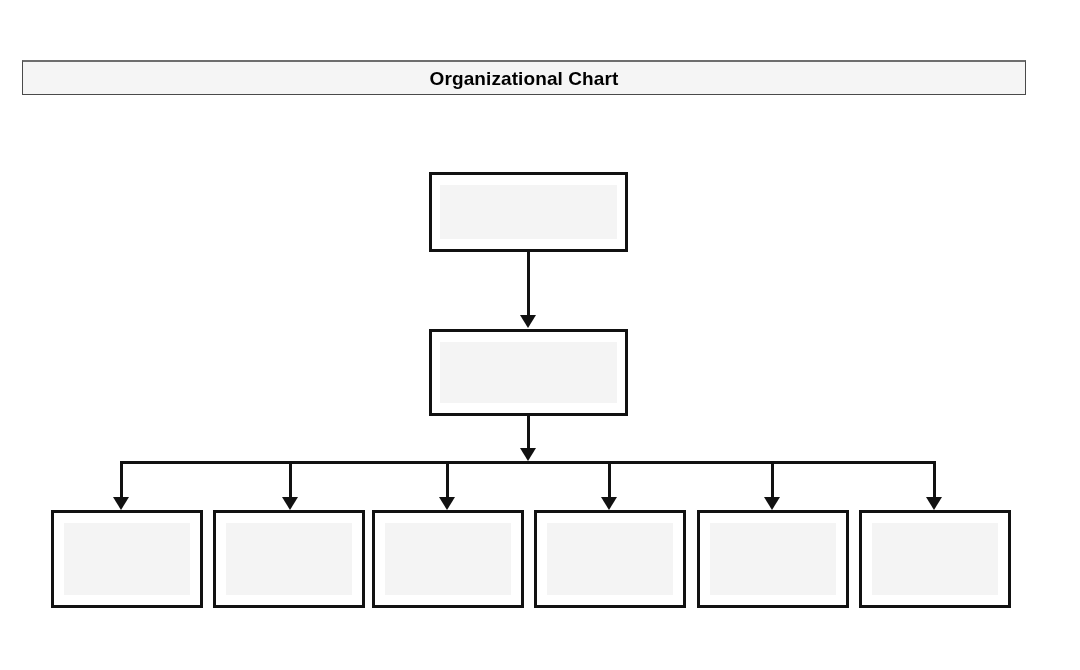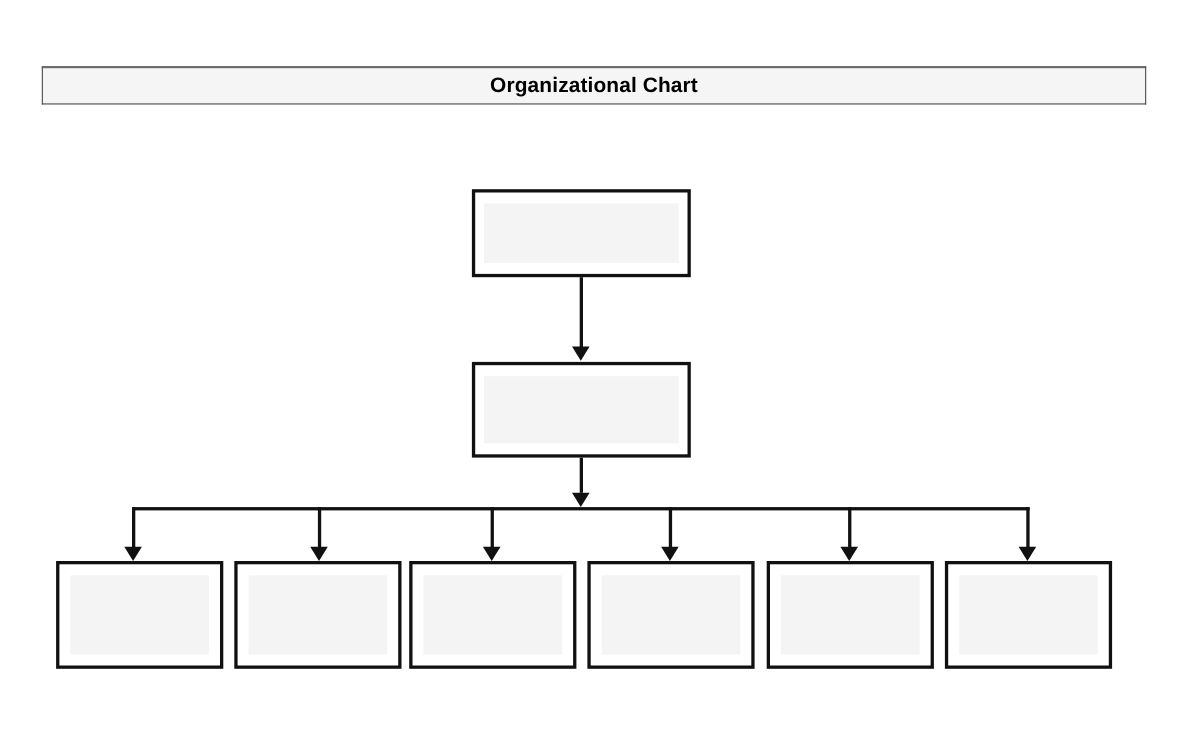--- a/index.html
+++ b/index.html
@@ -12,21 +12,21 @@
     height: 670px;
     position: relative;
     overflow: hidden;
     font-family: "Liberation Sans", sans-serif;
     -webkit-font-smoothing: antialiased;
   }
 
   
   #title-banner {
     position: absolute;
-    left: 38px;
+    left: 22px;
     top: 60px;
     width: 1004px;
     height: 35px;
     background: #f5f5f5;
     border: 1px solid #4a4a4a;
     border-top: 2px solid #6e6e6e;
     box-sizing: border-box;
     display: flex;
     align-items: center;
     justify-content: center;

